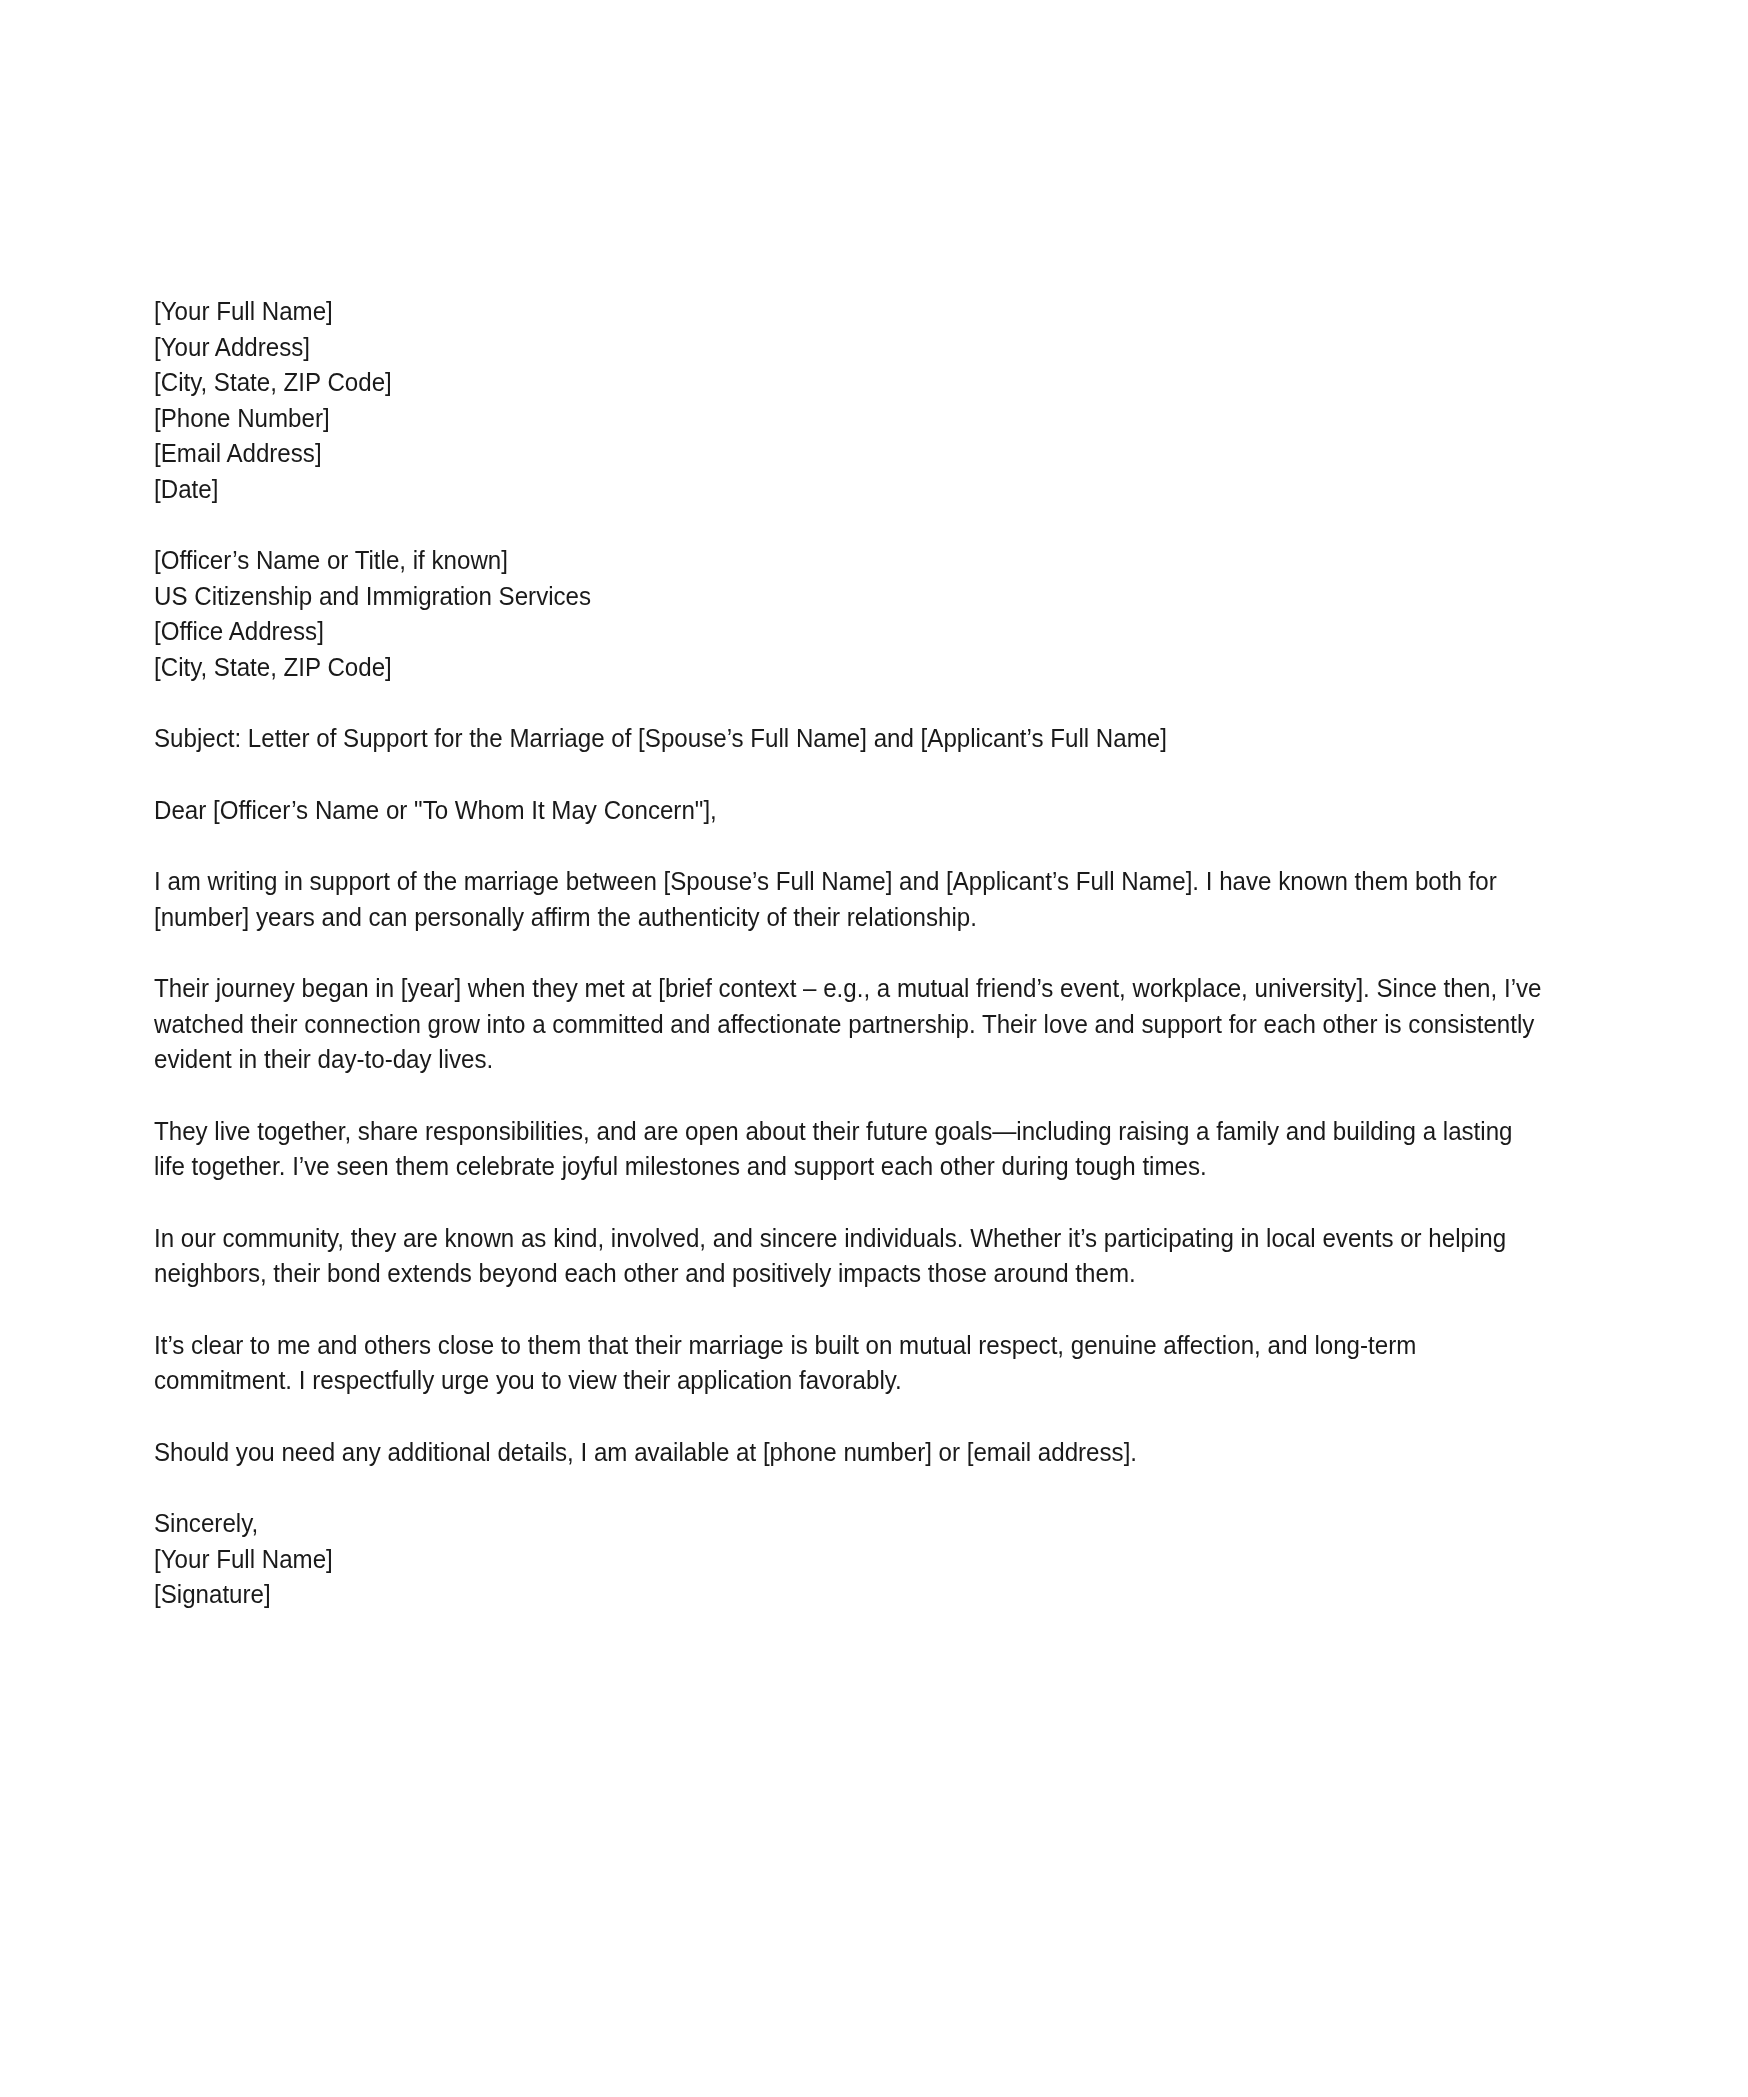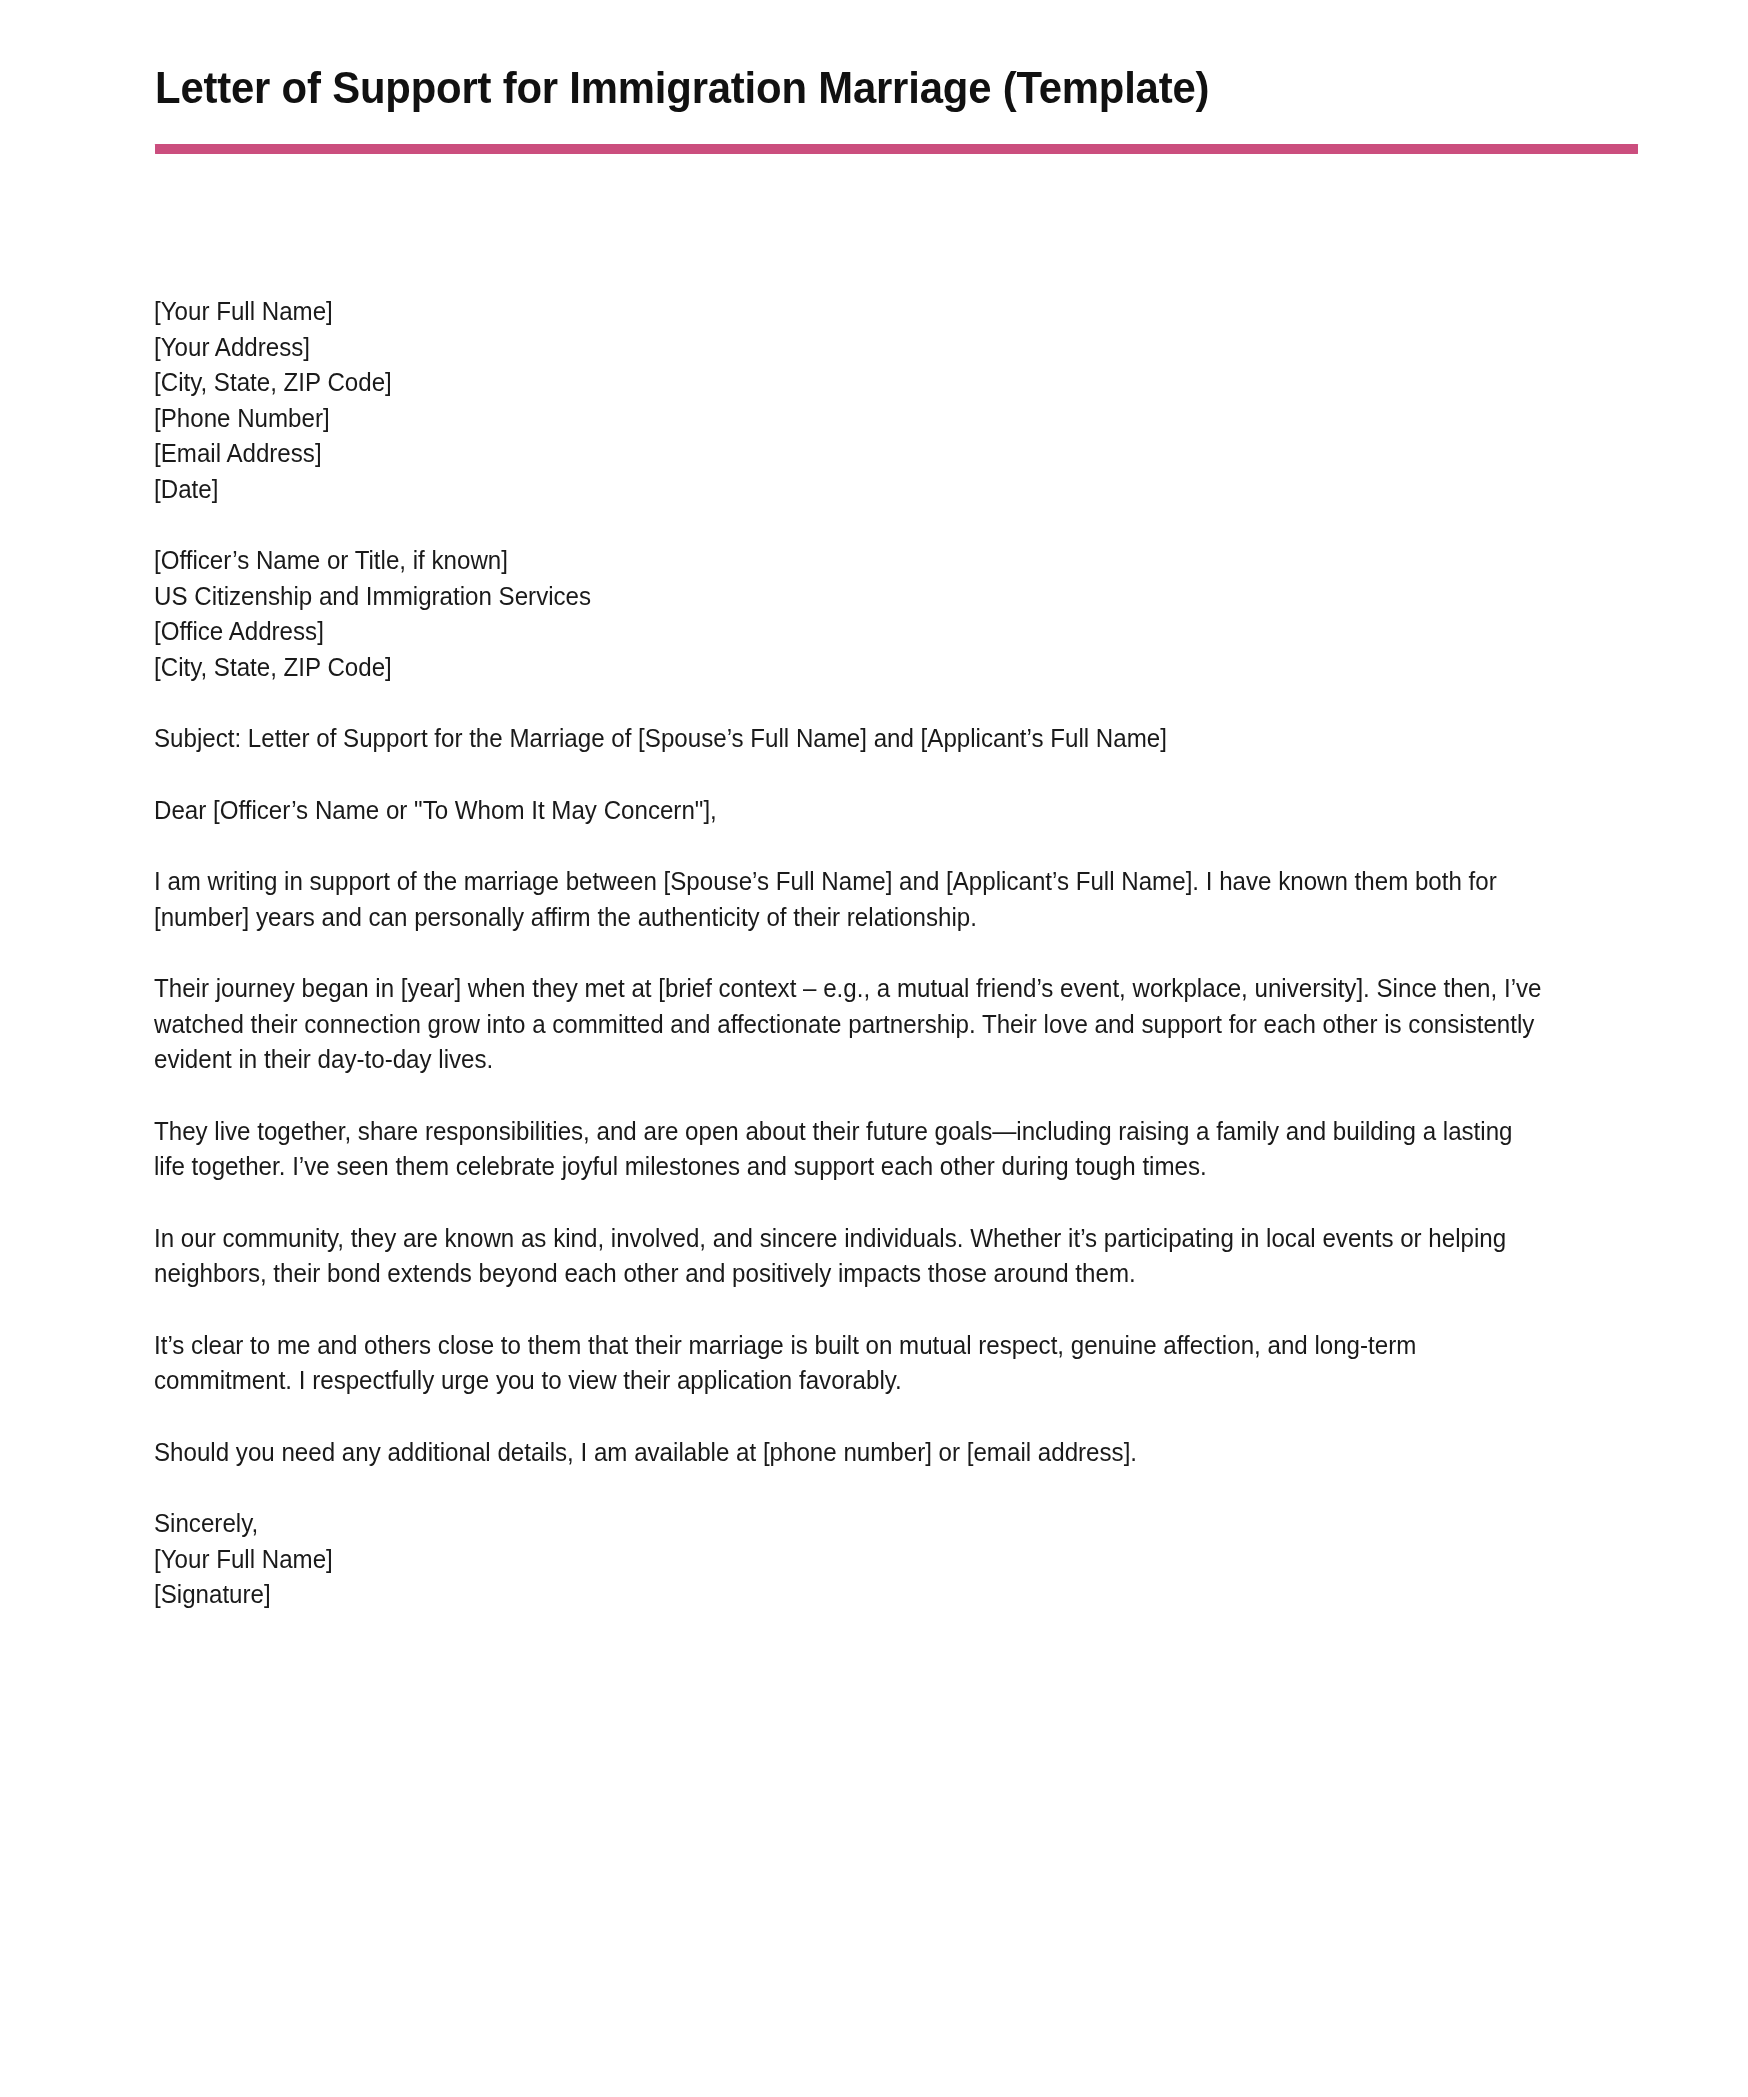--- a/index.html
+++ b/index.html
@@ -75,24 +75,20 @@
     white-space: pre-wrap;
   }
   .gap-block { height: 36px; }
   .gap-para  { height: 36px; }
 </style>
 </head>
 <body>
 
 <div class="page">
 
-  <div class="doc-header">
-    <h1 class="doc-title">Letter of Support for Immigration Marriage (Template)</h1>
-    <div class="title-rule" style="background: rgb(203, 78, 126);"></div>
-  </div>
 
   <div class="letter">
 
     <div class="block">
       <span class="line">[Your Full Name]</span>
       <span class="line">[Your Address]</span>
       <span class="line">[City, State, ZIP Code]</span>
       <span class="line">[Phone Number]</span>
       <span class="line">[Email Address]</span>
       <span class="line">[Date]</span>

